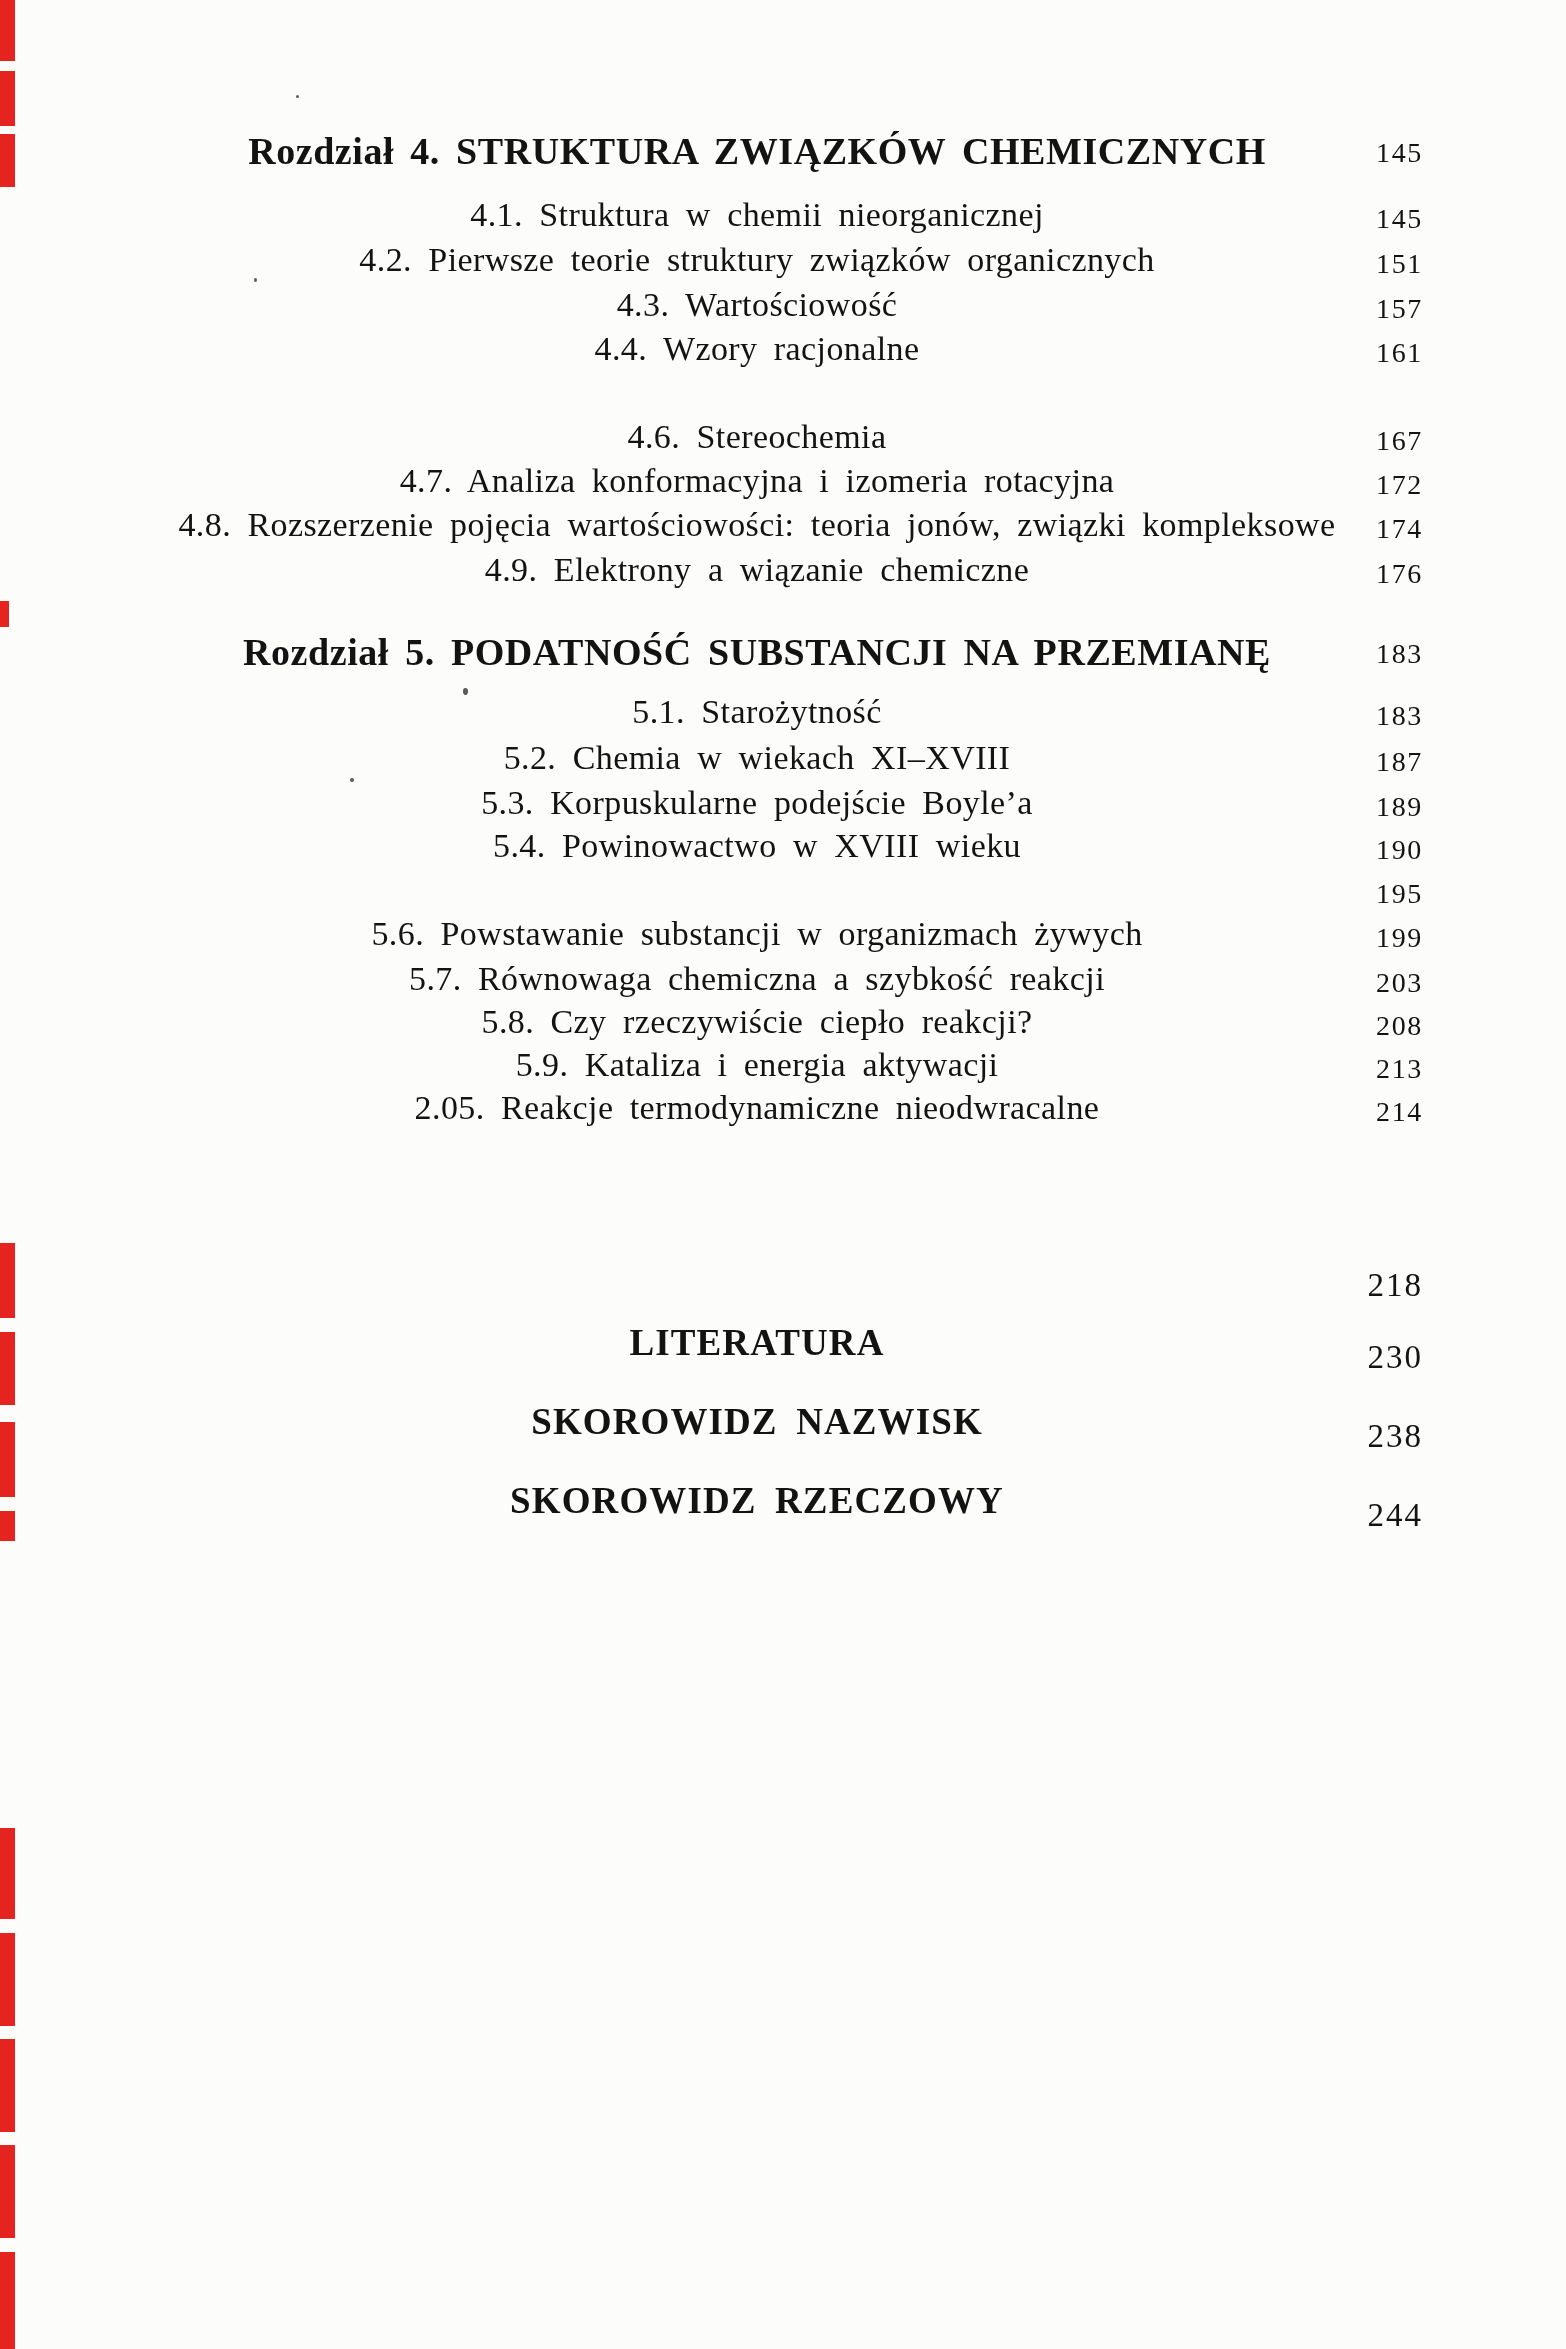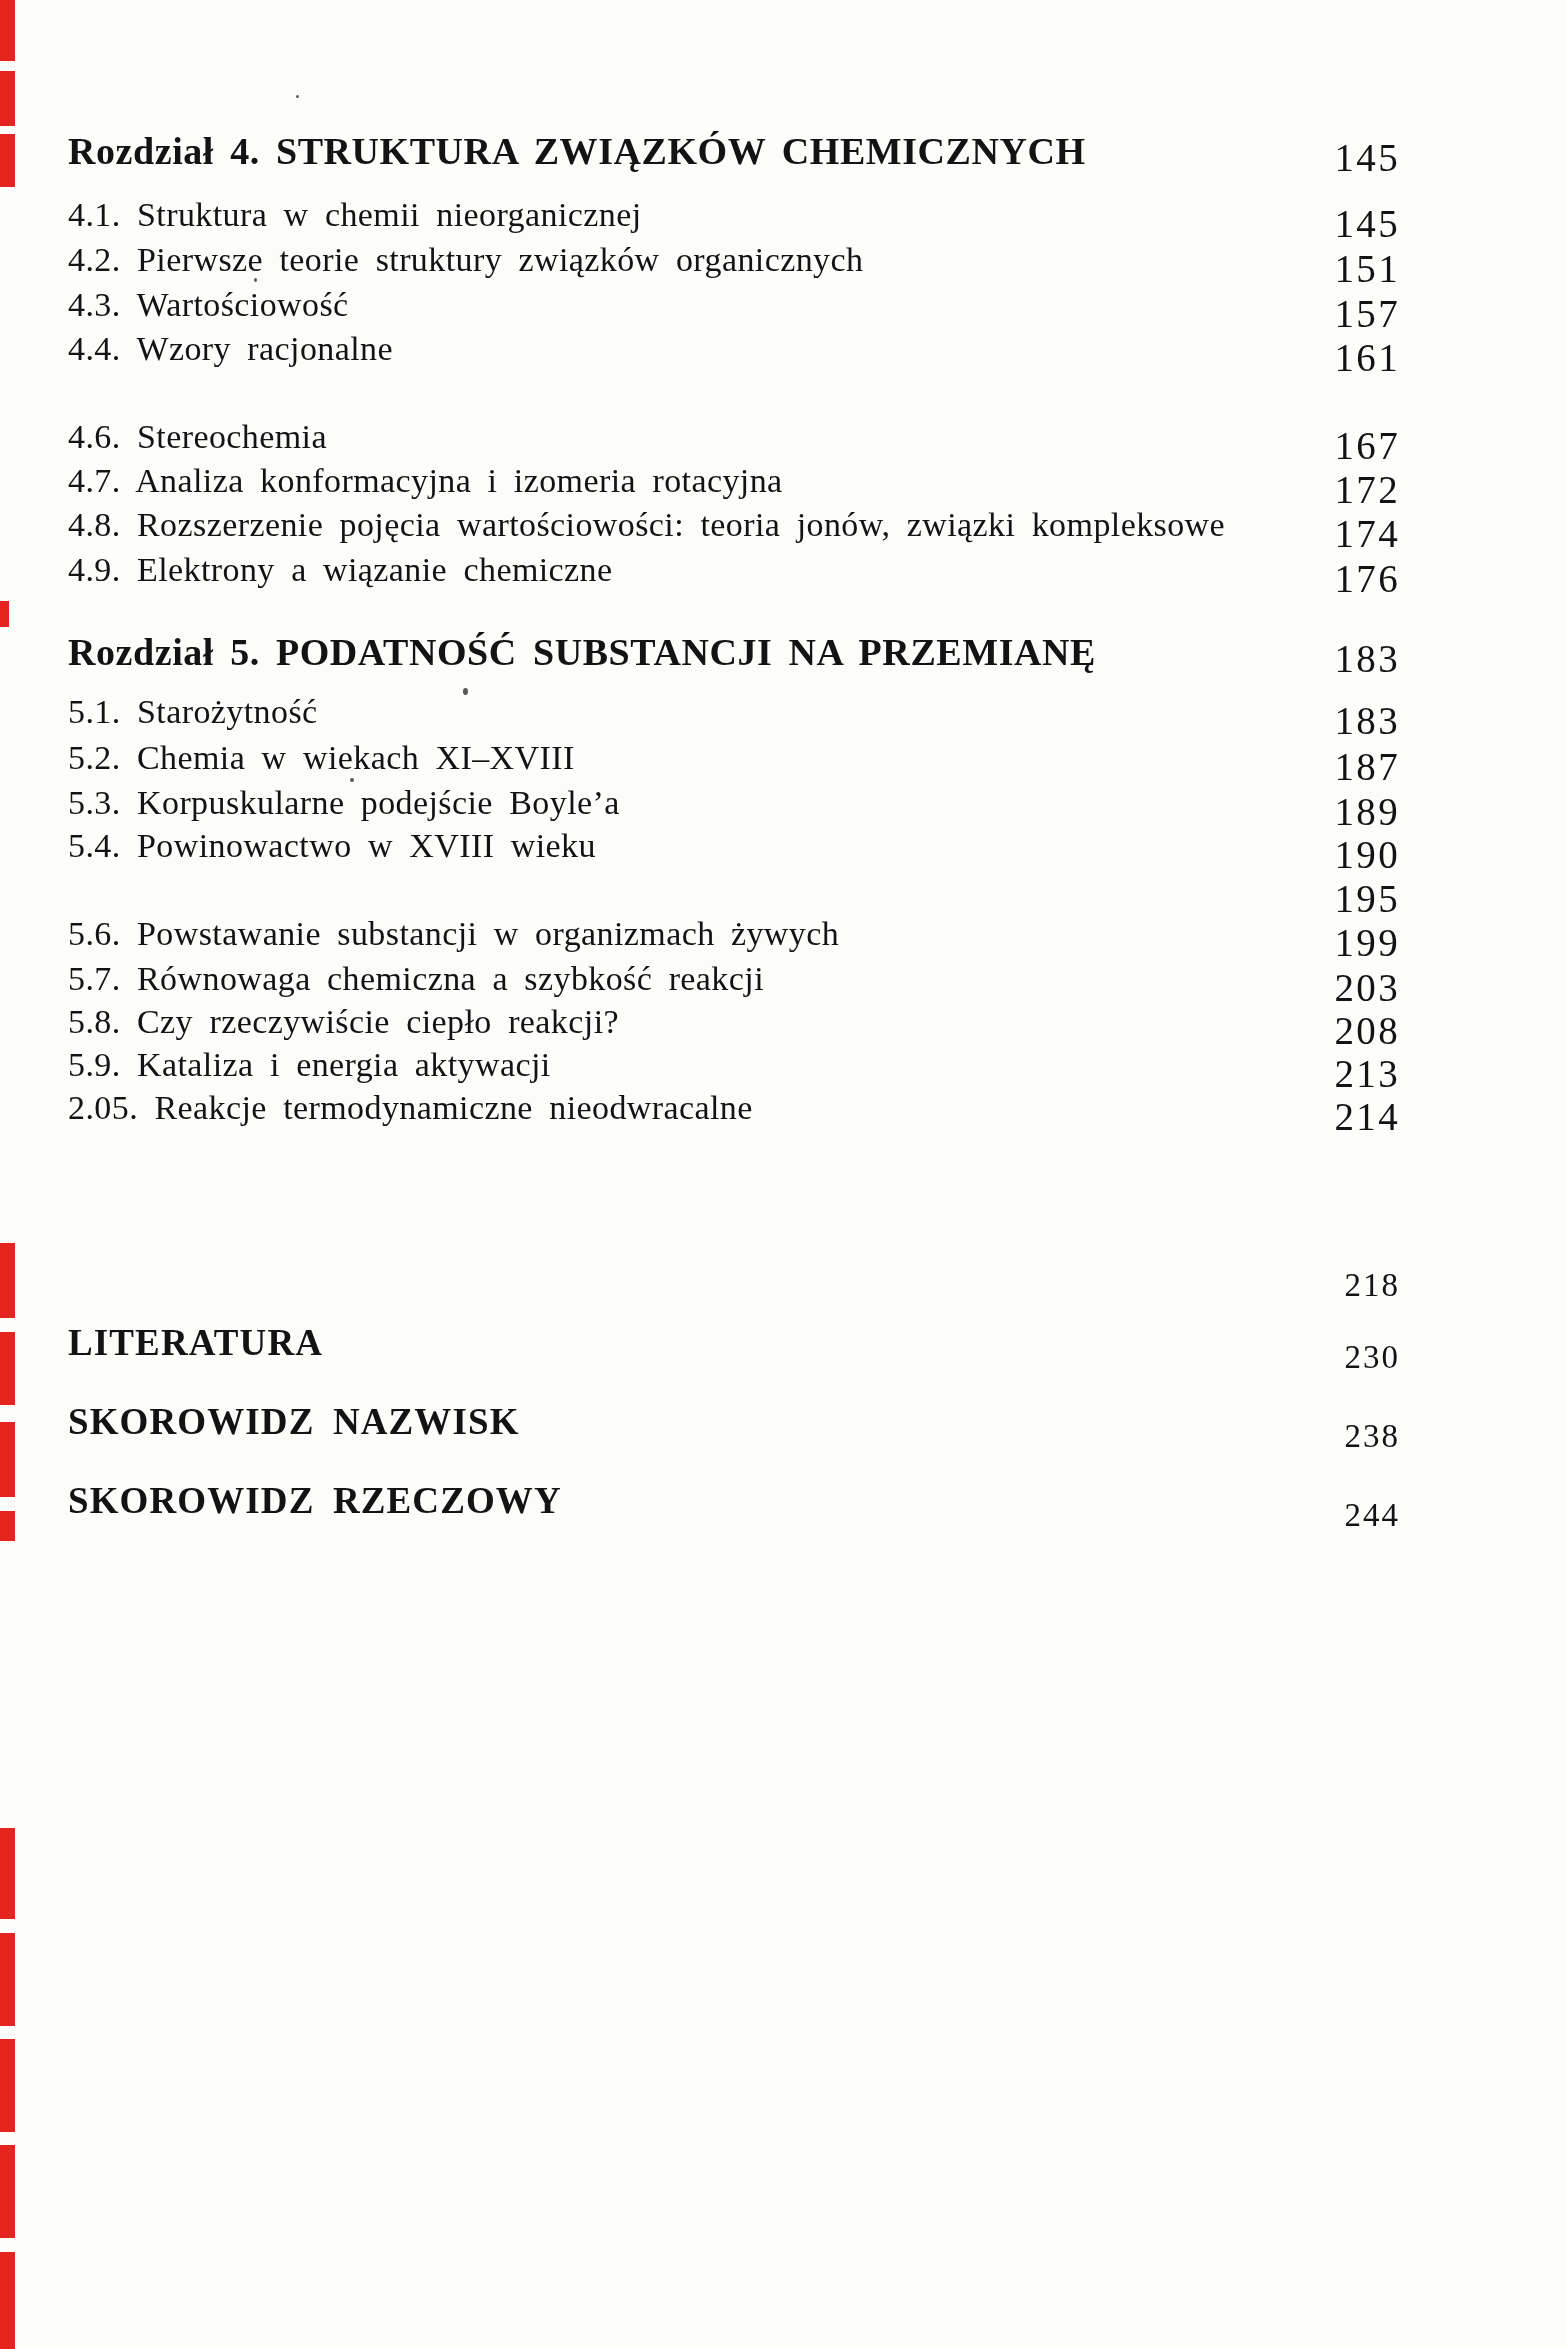--- a/index.html
+++ b/index.html
@@ -8,24 +8,25 @@
     position:relative;
     width:1566px;
     height:2349px;
     background:#fcfcfa;
     overflow:hidden;
     font-family:"Liberation Serif","DejaVu Serif",serif;
     color:#131313;
   }
   .row{
     position:absolute;
-    left:68px;
+    left:91px;
     width:1332px;
     white-space:nowrap;
     line-height:1.05;
+    text-align:center;
   }
   .item{
     font-size:34px;
     font-weight:400;
     word-spacing:0.22em;
     letter-spacing:0.012em;
   }
   .chapter{
     font-size:38px;
     font-weight:700;
@@ -34,21 +35,21 @@
   }
   .back{
     font-size:37px;
     font-weight:700;
     word-spacing:0.22em;
     letter-spacing:0.03em;
   }
   .num{
     position:absolute;
     right:0;
-    font-size:39px;
+    font-size:28px;
     font-weight:400;
     letter-spacing:0.06em;
     word-spacing:normal;
   }
   .chapter .num{top:5.9px;}
   .item .num{top:6.9px;}
   .back .num{top:15.8px;font-size:33px;}
   .redmark{
     position:absolute;
     left:0;

